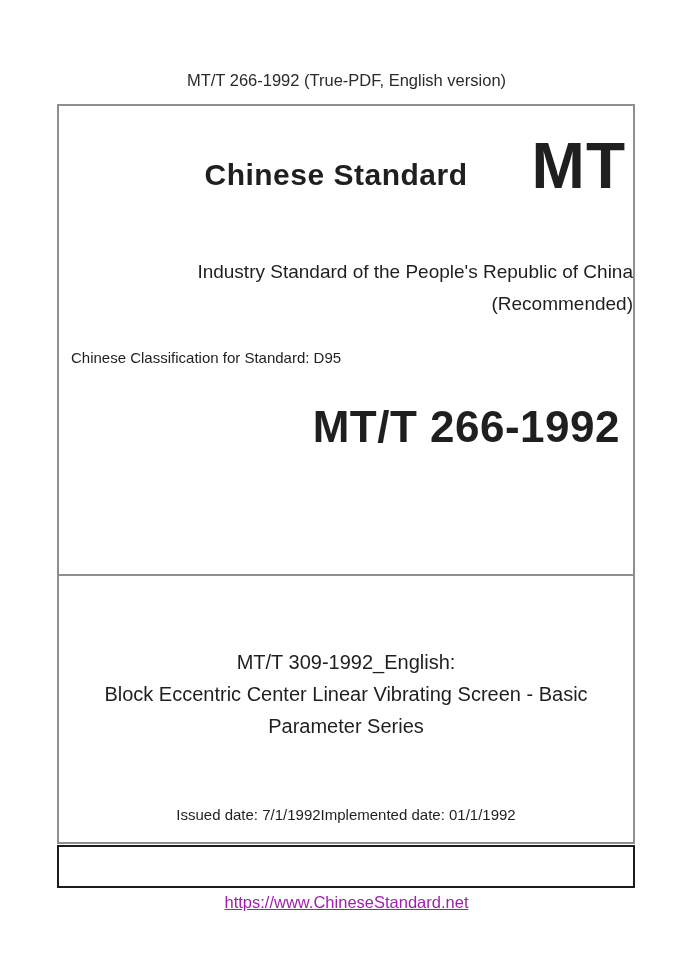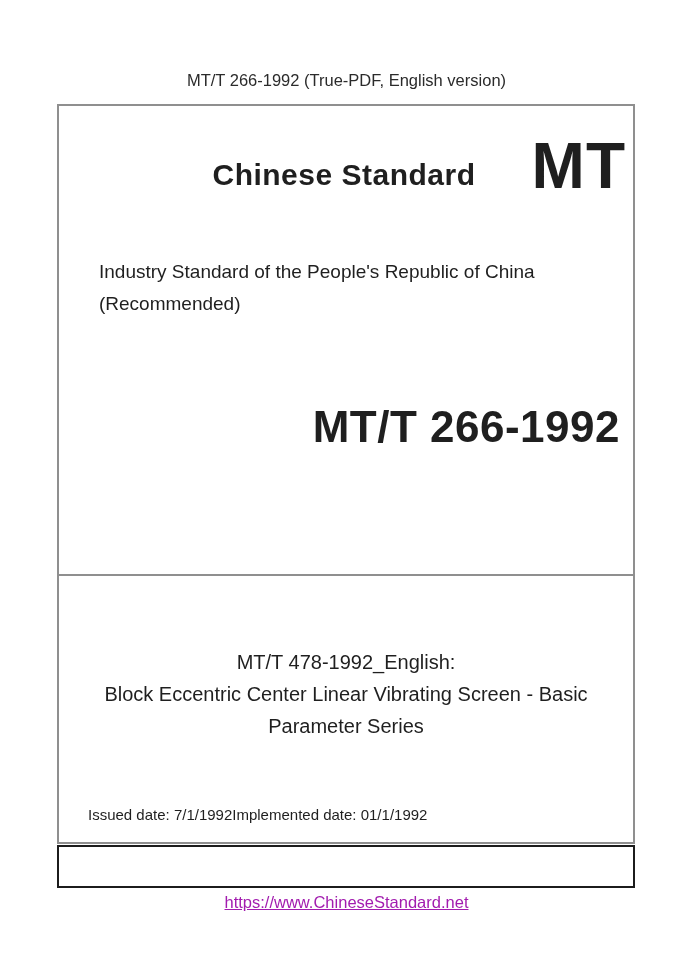--- a/index.html
+++ b/index.html
@@ -26,34 +26,34 @@
   }
 
   .main-box {
     position: absolute; left: 57px; top: 104px;
     width: 578px; height: 740px;
     border: 2px solid var(--box-border);
     background: #ffffff;
   }
 
   .brand-title {
-    position: absolute; top: 52px; left: 8px; width: 100%;
+    position: absolute; top: 52px; left: 0; width: 100%;
     padding-right: 20px;
     text-align: center;
     font-size: 30px; font-weight: bold; letter-spacing: 0.5px;
   }
   .brand-code {
     position: absolute; top: 28px; right: 7px;
     font-size: 64px; font-weight: bold; letter-spacing: 1px;
     line-height: 1;
   }
 
   .std-type {
     position: absolute; top: 150px; left: 0; width: 100%;
-    text-align: left;
+    text-align: right;
     font-size: 19px; line-height: 32px; padding-left: 40px;
   }
 
   .classification {
     position: absolute; top: 243px; left: 12px;
     font-size: 15px;
   }
 
   .std-number {
     position: absolute; top: 299px; right: 13px;
@@ -68,21 +68,21 @@
 
   .title-block {
     position: absolute; top: 540px; left: 0; width: 100%;
     text-align: center;
     font-size: 20px; line-height: 32px;
   }
 
   .dates-row {
     position: absolute; top: 700px; left: 0; width: 100%;
     padding: 0 29px;
-    display: flex; justify-content: flex-start;
+    display: flex; justify-content: center;
     font-size: 15px;
   }
 
   .footer-box {
     position: absolute; left: 57px; top: 845px;
     width: 578px; height: 43px;
     border: 2px solid var(--footer-box-border);
     background: #ffffff;
   }
 
@@ -108,27 +108,28 @@
 
     <div class="brand-title">Chinese Standard</div>
 
     <div class="brand-code">MT</div>
 
     <div class="std-type">
       <div>Industry Standard of the People's Republic of China</div>
       <div>(Recommended)</div>
     </div>
 
+    <div class="classification">Chinese Classification for Standard: D95</div>
 
     <div class="std-number">MT/T 266-1992</div>
 
     <div class="divider"></div>
 
     <div class="title-block">
-      <div>MT/T 478-1992_English:</div>
+      <div>MT/T 309-1992_English:</div>
       <div>Block Eccentric Center Linear Vibrating Screen - Basic</div>
       <div>Parameter Series</div>
     </div>
 
     <div class="dates-row">
       <span>Issued date: 7/1/1992</span>
       <span>Implemented date: 01/1/1992</span>
     </div>
 
   </div>

